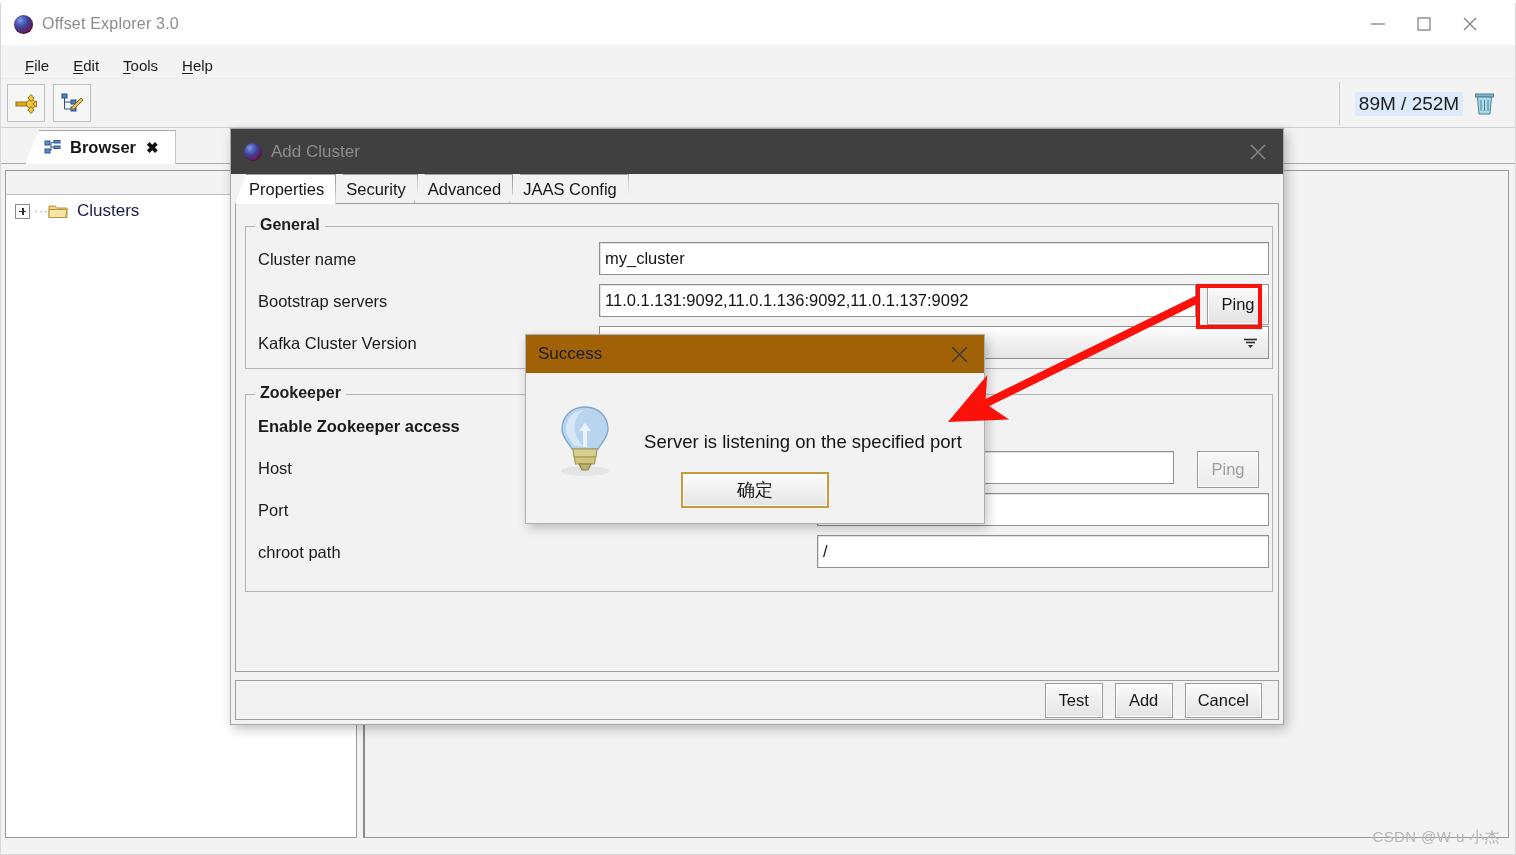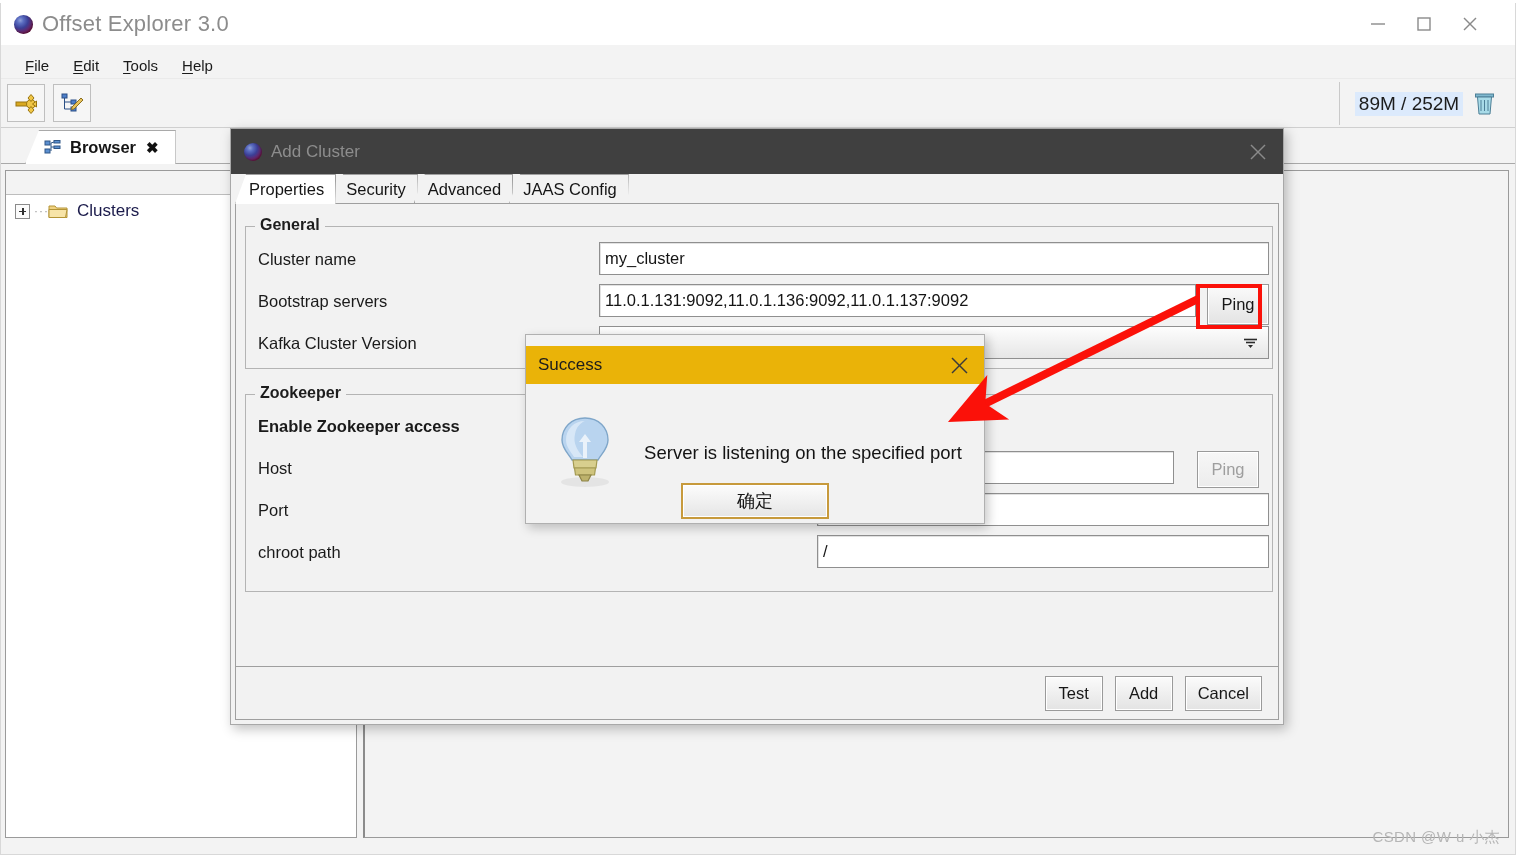--- a/index.html
+++ b/index.html
@@ -44,21 +44,21 @@
   }
   .app-icon {
     width: 19px; height: 19px; margin-left: 13px; margin-right: 9px;
     border-radius: 50%;
     background:
       radial-gradient(circle at 33% 28%, #8f9fd8 0%, #5a6cc0 18%, #3b3f96 42%, #6e2060 68%, #8e1334 88%, #5e0a22 100%);
     box-shadow: inset -1px -1px 2px rgba(0,0,0,.35);
     flex: 0 0 auto;
   }
   .app-title {
-    font-size: 22px; color: #8c8c8c; letter-spacing: .2px;
+    font-size: 16px; color: #8c8c8c; letter-spacing: .2px;
   }
   .win-btns {
     position: absolute; right: 0; top: 0; height: 42px;
     display: flex; align-items: center;
   }
   .win-btn {
     width: 46px; height: 42px;
     display: flex; align-items: center; justify-content: center;
     color: #8a8a8a;
   }
@@ -270,21 +270,21 @@
     border: 1px solid #9a9a9a;
     background: linear-gradient(#fbfbfb, #e3e3e3);
     font-size: 16.5px; color: #171717;
     display: flex; align-items: center; justify-content: center;
     box-shadow: inset 0 0 0 1px #ffffff;
   }
   .btn.disabled { color: #9e9e9e; background: linear-gradient(#f7f7f7, #ececec); }
 
   .dlg-footer {
     position: absolute; left: 4px; right: 4px; bottom: 4px;
-    height: 54px;
+    height: 40px;
     background: #f2f2f2;
     border: 1px solid #9f9f9f;
     display: flex; align-items: center; justify-content: flex-end;
     gap: 12px; padding-right: 16px;
   }
   .fbtn {
     min-width: 58px; height: 35px;
     padding: 0 12px;
     border: 1px solid #9a9a9a;
     background: linear-gradient(#fbfbfb, #e3e3e3);
@@ -296,22 +296,22 @@
   
   .msgdlg {
     position: absolute; left: 525px; top: 334px;
     width: 460px; height: 190px;
     background: #f2f2f2;
     border: 1px solid #b0b0b0;
     box-shadow: 3px 4px 10px rgba(0,0,0,.22);
     z-index: 40;
   }
   .msg-title {
-    position: relative; height: 38px; background: #eab308;
-    display: flex; align-items: center; padding-left: 12px; margin-top: 11px;
+    position: relative; height: 38px; background: #a16207;
+    display: flex; align-items: center; padding-left: 12px;
   }
   .msg-title-text { font-size: 17px; color: #1c1c1c; }
   .msg-close { position: absolute; right: 14px; top: 9px; width: 21px; height: 21px; color: #3a3a3a; }
   .msg-body { position: relative; height: 152px; }
   .bulb { position: absolute; left: 27px; top: 28px; width: 64px; height: 76px; }
   .msg-text {
     position: absolute; left: 112px; top: 58px; width: 330px;
     text-align: center;
     font-size: 18.5px; color: #131313;
   }

